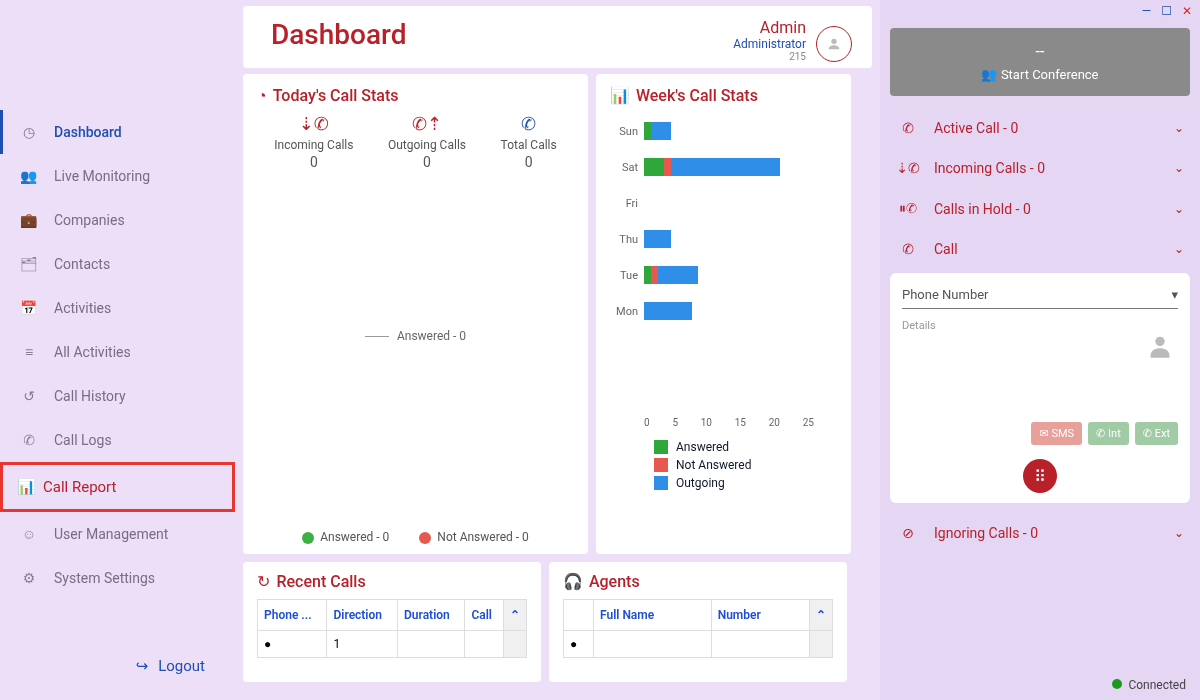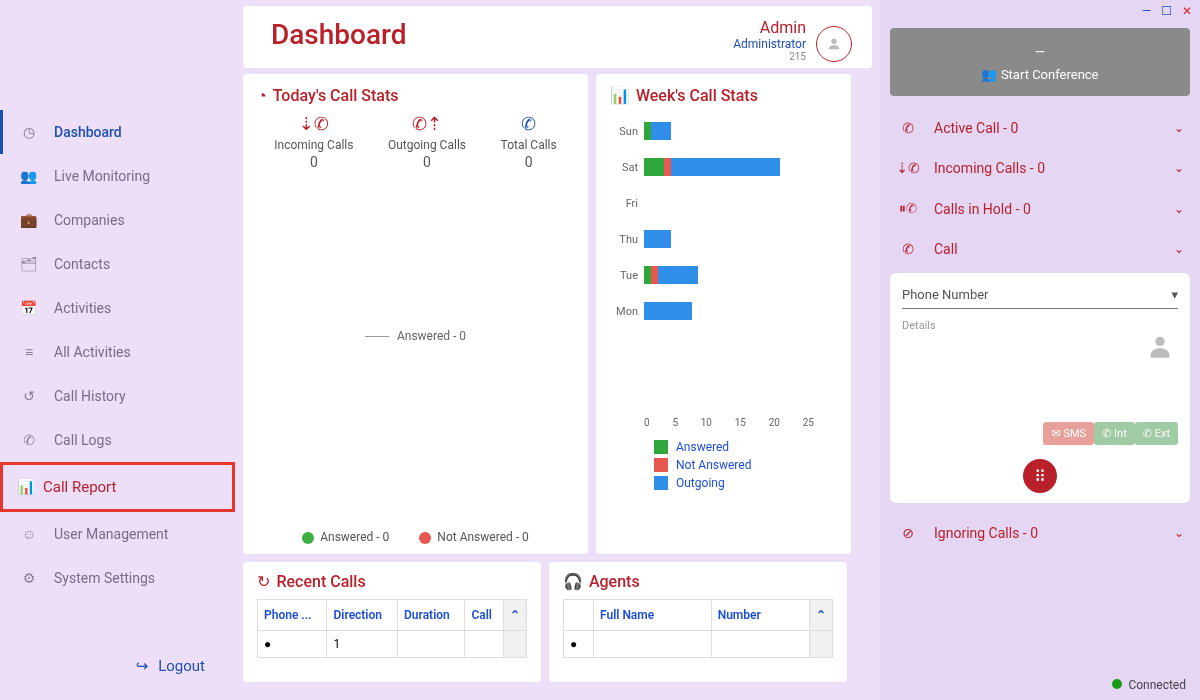--- a/index.html
+++ b/index.html
@@ -44,21 +44,21 @@
 .dot.green{ background:#3db044;} .dot.red{ background:#e7584f;}
 
 .week-card { width: 255px; height: 480px;}
 .chart { position:relative; height:300px; margin-left:34px; margin-top:8px;}
 .chart-row { display:flex; align-items:center; height:36px;}
 .chart-row .day { position:absolute; left:-34px; width:28px; text-align:right; font-size:11px; color:#666;}
 .bar-track { position:relative; height:22px; width: 170px;}
 .bar { position:absolute; top:2px; height:18px;}
 .axis{ display:flex; justify-content:space-between; width:170px; margin-left:34px; font-size:10px; color:#666; margin-top:4px;}
 .legend { margin-top:12px; margin-left:44px;}
-.legend div{ font-size:12px; color:#1d4ed8; margin:4px 0; display:flex; align-items:center;}
+.legend div{ font-size:12px; color:#0f172a; margin:4px 0; display:flex; align-items:center;}
 .legend .sq{ width:14px; height:14px; margin-right:8px;}
 
 .bottom-cards { display:flex; gap:8px; margin-top:8px;}
 .bottom-card { background:#fff; border-radius:4px; padding:10px 14px 0; width: 298px; height: 120px;}
 .tbl { width:100%; border-collapse:collapse; margin-top:6px; font-size:12px;}
 .tbl th { border:1px solid #ddd; padding:8px 6px; color:#1d4ed8; text-align:left; font-weight:600;}
 .tbl td { border:1px solid #ddd; padding:6px;}
 .scrl{ width:12px; background:#f0f0f0;}
 
 .right-panel { width: 320px; background:#e5d6f4; padding: 8px 10px; position:relative; }
@@ -68,21 +68,21 @@
 .conf-box .dash{ margin-bottom:6px;}
 .conf-box .start{ font-size:13px;}
 .accordion { padding: 12px 6px; display:flex; align-items:center; justify-content:space-between; color:#b8202a; cursor:pointer; font-size:14px;}
 .accordion .row-left{ display:flex; align-items:center;}
 .accordion .row-left .ico{ width:24px; text-align:center; margin-right:14px;}
 .chev{ color:#b8202a; font-size:12px;}
 .phone-card { background:#fff; border-radius:6px; padding:14px 12px; min-height: 230px; position:relative; margin-top:4px;}
 .phone-input { display:flex; justify-content:space-between; align-items:flex-end; border-bottom:1px solid #777; padding-bottom:6px; color:#555; font-size:13px; margin-bottom:10px;}
 .details { font-size:11px; color:#999;}
 .person { position:absolute; right:16px; top: 54px; color:#bbb; font-size:28px;}
-.act-btns { position:absolute; bottom:58px; right:12px; display:flex; gap:0;}
+.act-btns { position:absolute; bottom:58px; right:12px; display:flex; gap:6px;}
 .pill { padding:5px 8px; border-radius:3px; font-size:11px; color:#fff;}
 .pill.sms{ background:#e8a09a;} .pill.int{ background:#a1cba5;} .pill.ext{ background:#a1cba5;}
 .dial { position:absolute; bottom:10px; left:50%; transform:translateX(-50%); width:34px; height:34px; border-radius:50%; background:#b8202a; color:#fff; display:flex; align-items:center; justify-content:center; cursor:pointer;}
 .connected { position:absolute; bottom:8px; right:14px; font-size:12px; color:#444;}
 .connected .d{ width:10px; height:10px; background:#1a9a1a; border-radius:50%; display:inline-block; margin-right:6px;}
 
 svg{ width:1em; height:1em; vertical-align:middle;}
 </style>
 </head>
 <body>

